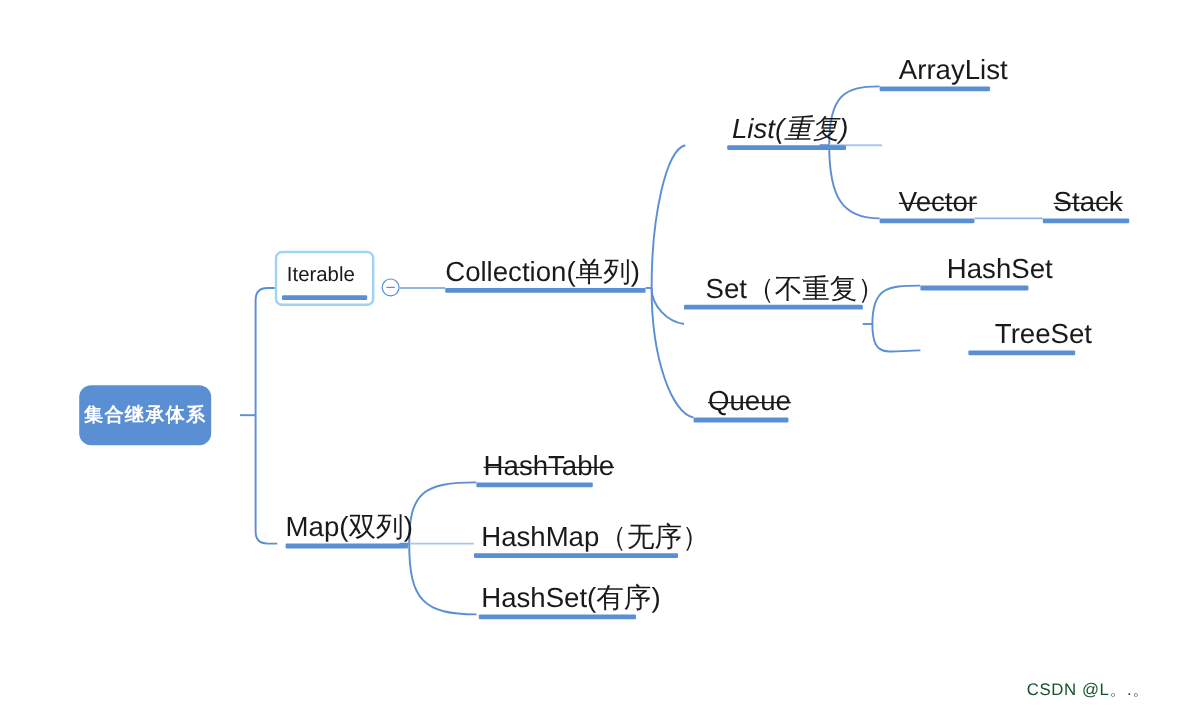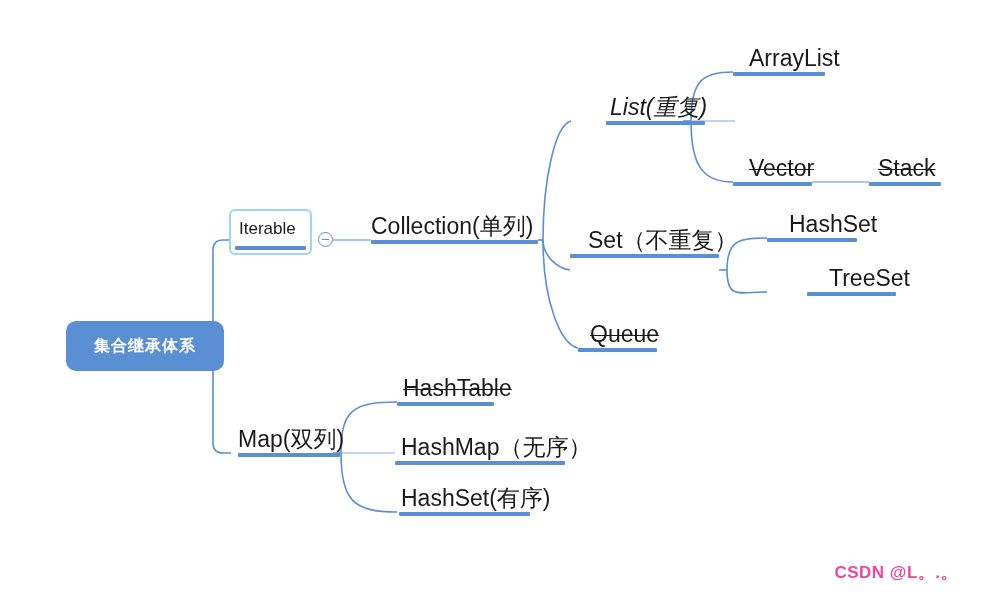--- a/index.html
+++ b/index.html
@@ -26,21 +26,21 @@
     width: 982px;
     height: 594px;
     pointer-events: none;
   }
 
   
   .root-node {
     position: absolute;
     left: 66px;
     top: 321px;
-    width: 158px;
+    width: 110px;
     height: 50px;
     background: #5B8FD4;
     border-radius: 10px;
     display: flex;
     align-items: center;
     justify-content: center;
     color: #ffffff;
     font-size: 16px;
     font-weight: bold;
     letter-spacing: 1px;
@@ -125,25 +125,24 @@
     width: 7.5px;
     height: 1.4px;
     background: #5B8FD4;
   }
 
   
   .watermark {
     position: absolute;
     right: 24px;
     bottom: 10px;
-    color: #ec4899;
-    font-size: 17px;
+    color: #14532d;
+    font-size: 14px;
     letter-spacing: 0.5px;
     user-select: none;
-    font-weight: bold;
   }
 </style>
 </head>
 <body>
 
 <div id="canvas">
 
   <svg id="edges" viewBox="0 0 982 594" xmlns="http://www.w3.org/2000/svg">
     <g fill="none" stroke="#5B8FD4" stroke-width="1.6">
 

